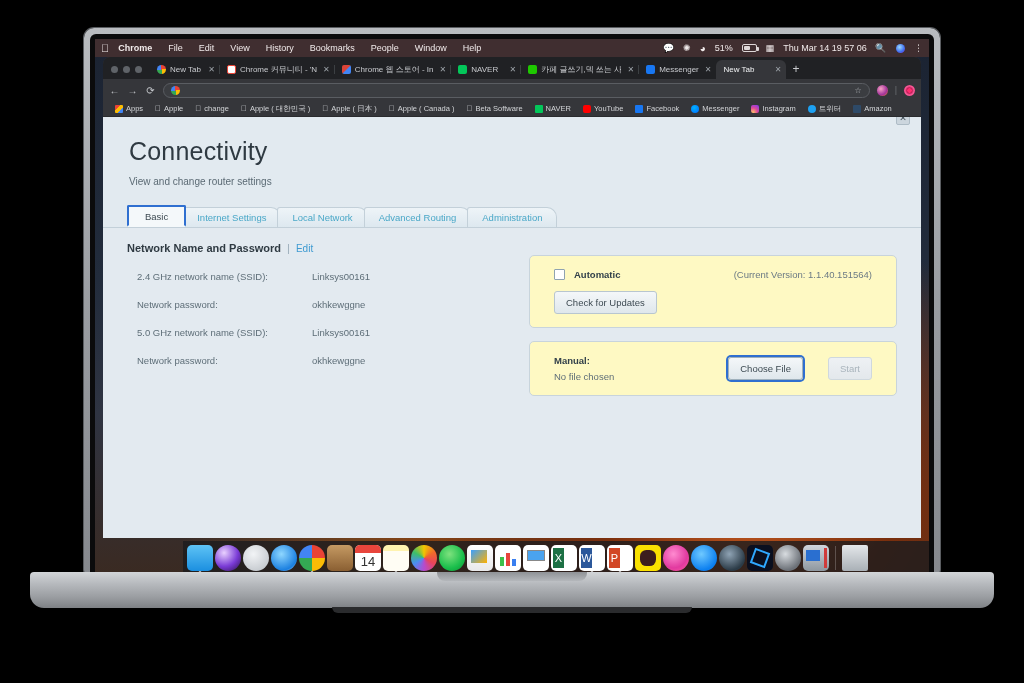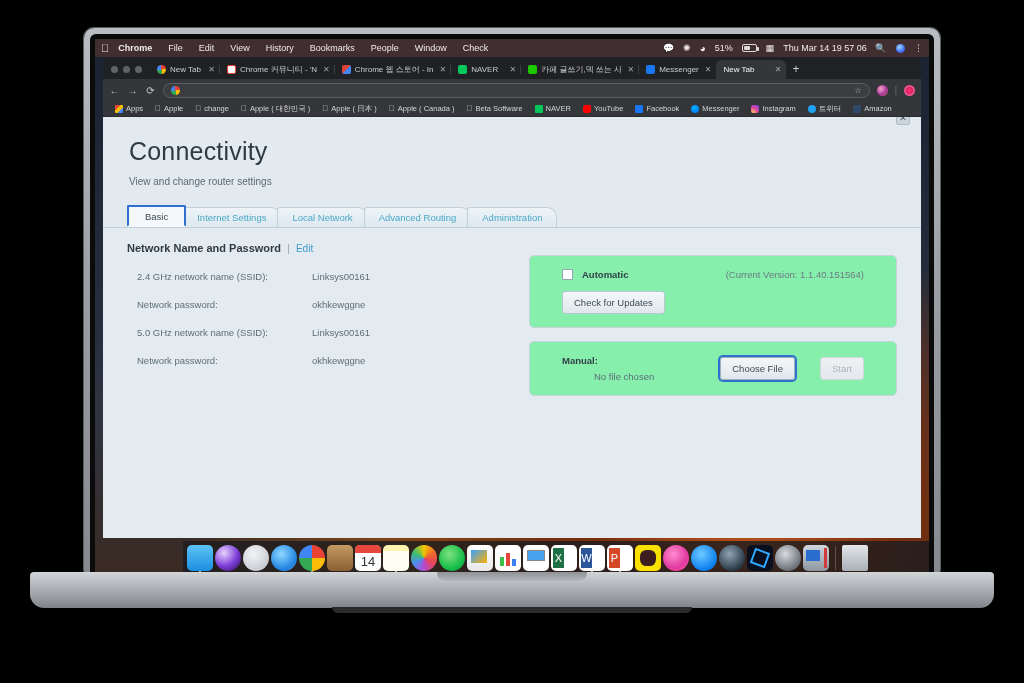--- a/index.html
+++ b/index.html
@@ -146,35 +146,35 @@
   .col-right { flex:1; }
 
   .sec-title { font-size:11px; font-weight:bold; color:#2f3a42; display:flex; align-items:baseline; gap:6px; }
   .sec-title .divider { color:#9bacb8; font-weight:normal; }
   .sec-title .editlink { color:#3d9ad1; font-weight:normal; font-size:10px; }
 
   .kv { display:flex; margin-top:17px; font-size:9.5px; color:#5e6e78; padding-left:10px; }
   .kv .k { width:175px; }
   .kv .v { color:#5e6e78; }
 
-  .card { border:1px solid #c8d4dc; border-radius:5px; background:#86efac; padding:13px 32px; }
+  .card { border:1px solid #c8d4dc; border-radius:5px; background:#fef9c3; padding:13px 24px; }
   .card + .card { margin-top:13px; }
   .row { display:flex; align-items:center; }
   .chk { width:11px;height:11px;border:1px solid #8fa3b0; background:#fff; border-radius:1px; display:block; }
   .chk-label { font-size:9.5px; color:#32404a; font-weight:bold; margin-left:9px; }
   .version { margin-left:auto; font-size:9.5px; color:#6b7a84; }
   .btn {
     font-size:9.5px; color:#3d4a52; background:linear-gradient(180deg,#f4f7f9,#dfe7ec);
     border:1px solid #b8c6d0; border-radius:3px; padding:5px 11px; display:inline-block;
   }
   .btn.focused { border:1px solid #9fb0bc; box-shadow:0 0 0 2px #2f6fd0; }
   .btn.disabled { color:#a9b4bc; background:linear-gradient(180deg,#eef1f4,#e3e8ec); border-color:#cfd8de; }
   .check-updates { margin-top:11px; }
   .manual-label { font-size:9.5px; font-weight:bold; color:#32404a; }
-  .manual-file { font-size:9.5px; color:#5e6e78; margin-top:5px;margin-left:32px; }
+  .manual-file { font-size:9.5px; color:#5e6e78; margin-top:5px; }
   .manual-right { margin-left:auto; display:flex; align-items:center; gap:25px; }
 
   
   .dock {
     position:absolute; left:88px; right:0; bottom:0; height:33px;
     background: rgba(28,28,30,0.80);
     display:flex; align-items:center; padding:0 4px; gap:2px;
   }
   .dock .di { width:26px;height:26px;border-radius:5px;flex:0 0 auto;position:relative; }
   .dock .dsep { width:1px;height:24px;background:rgba(255,255,255,0.22); margin:0 4px; }
@@ -194,21 +194,21 @@
         <div class="menubar">
           <span class="apple"></span>
           <span class="mi bold">Chrome</span>
           <span class="mi">File</span>
           <span class="mi">Edit</span>
           <span class="mi">View</span>
           <span class="mi">History</span>
           <span class="mi">Bookmarks</span>
           <span class="mi">People</span>
           <span class="mi">Window</span>
-          <span class="mi">Check</span>
+          <span class="mi">Help</span>
           <span class="spacer"></span>
           <span class="ri">💬</span>
           <span class="ri" style="font-size:9px;">✺</span>
           <span class="ri wifi-ic">◕</span>
           <span class="ri">51%</span>
           <span class="ri">
             <span class="battshell">
                 <span class="battfill"></span>
               </span>
           </span>

